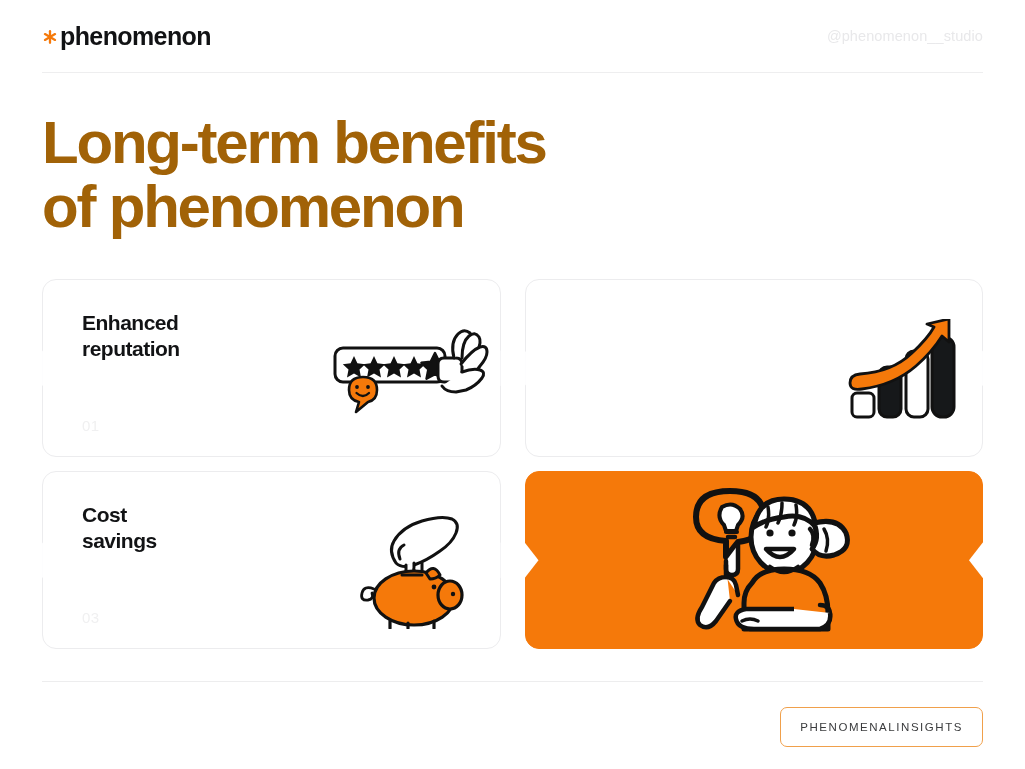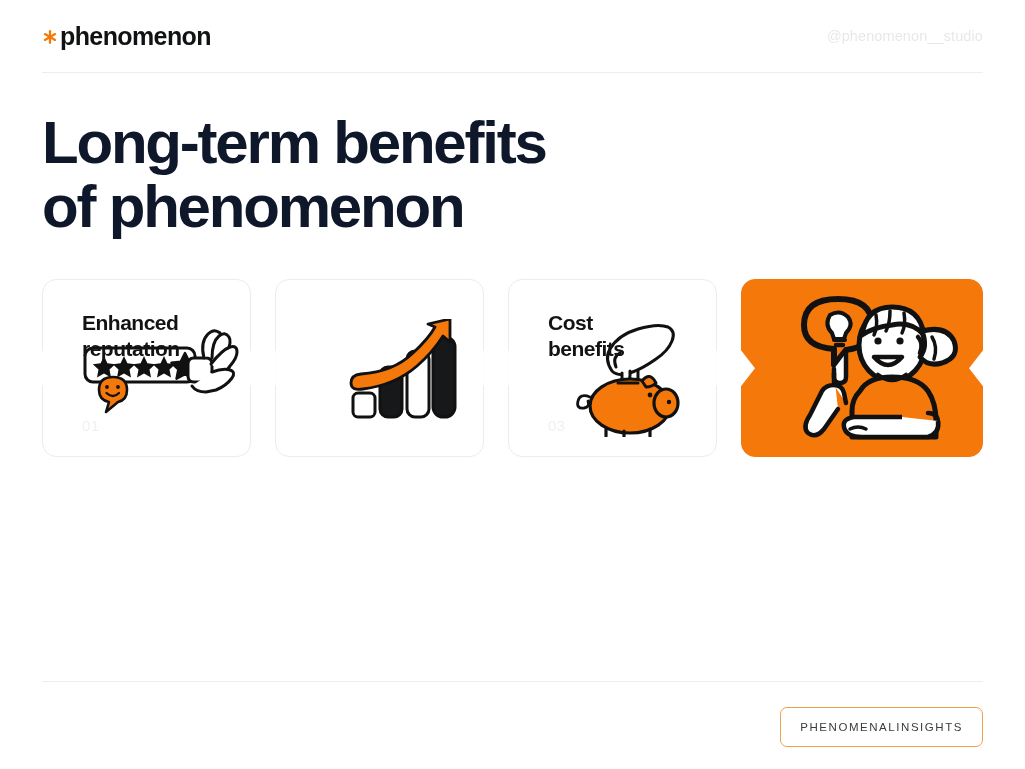--- a/index.html
+++ b/index.html
@@ -58,30 +58,30 @@
     width: 100%;
   }
 
   
   .title {
     margin-top: 38px;
     font-size: 60px;
     line-height: 1.06;
     font-weight: 700;
     letter-spacing: -2.2px;
-    color: #0f172a;
+    color: #a16207;
     font-stretch: condensed;
   }
   .title span { display: block; }
 
   
   .grid {
     margin-top: 41px;
     display: grid;
-    grid-template-columns: 1fr 1fr 1fr 1fr;
+    grid-template-columns: 1fr 1fr;
     grid-template-rows: 178px 178px;
     gap: 14px 24px;
   }
 
   .card {
     position: relative;
     background: #ffffff;
     border: 1px solid #ececee;
     border-radius: 14px;
     overflow: visible;
@@ -249,21 +249,21 @@
           <path d="M4 64 Q4 56 14 55 Q46 53 66 34 Q82 19 88 8 L81 5 L103 0 L103 23 L96 17 Q86 33 70 47 Q48 66 16 70 Q4 72 4 64 Z" fill="#F5790A" stroke="#111" stroke-width="2.8" stroke-linejoin="round"></path>
         </svg>
       </div>
     </div>
 
     <div class="card">
       <div class="notch left"></div>
       <div class="notch right"></div>
       <div class="card-body">
         <div class="card-title">Cost
-benefits</div>
+savings</div>
         <div class="card-num">03</div>
       </div>
       <div class="card-art art3">
         <svg width="120" height="128" viewBox="0 0 120 128">
 
           <g fill="#fff" stroke="#111" stroke-width="3" stroke-linecap="round" stroke-linejoin="round">
             <path d="M40 62 Q32 50 38 40 Q46 26 66 20 Q86 14 96 18 Q104 22 100 32 Q96 42 84 50 Q70 60 58 64 Q46 68 40 62 Z"></path>
             <path d="M44 58 Q40 48 48 44"></path>
             <path d="M50 64 L50 76 Q50 80 54 80 Q58 80 58 76 L58 62"></path>
             <path d="M58 68 L58 78 Q58 82 62 82 Q66 82 66 78 L66 62"></path>

